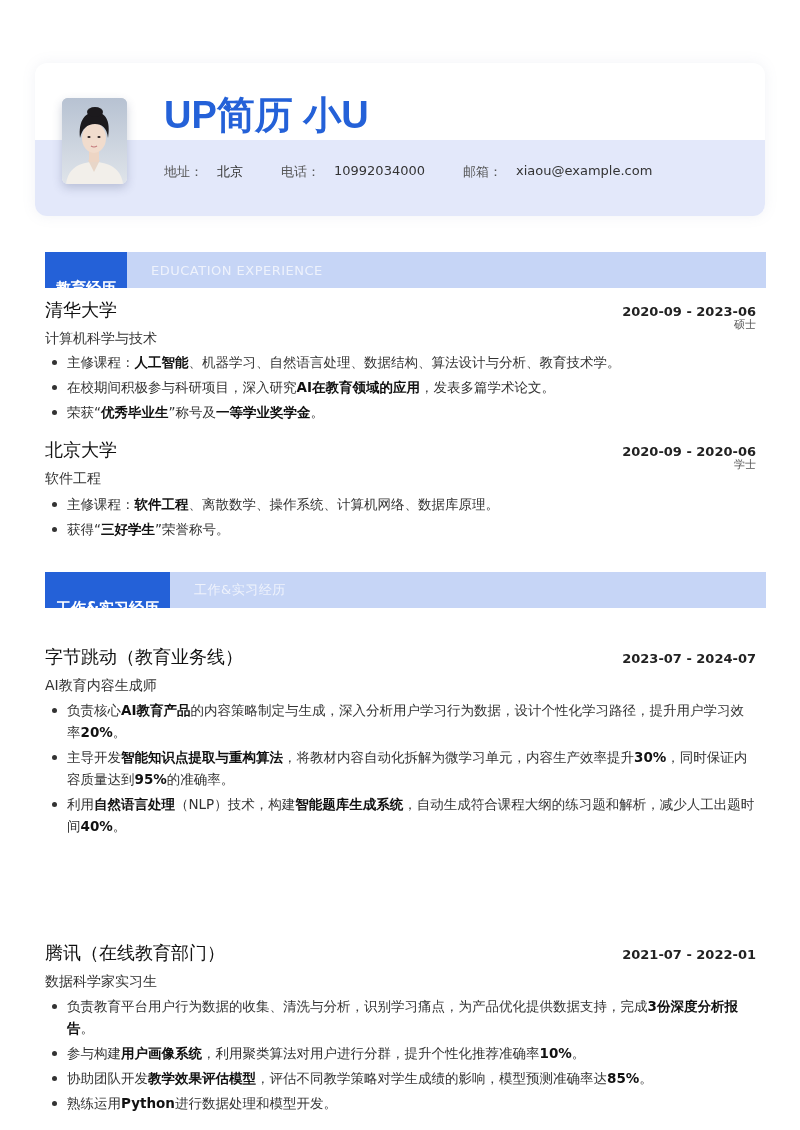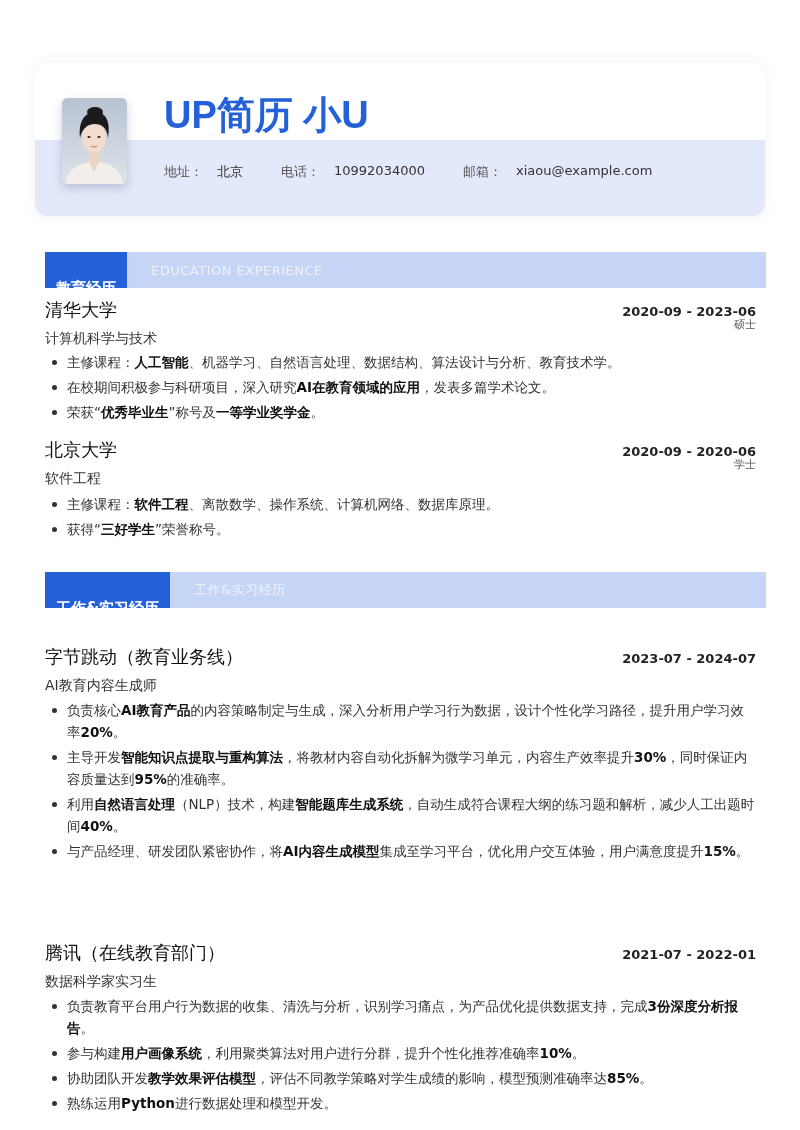--- a/index.html
+++ b/index.html
@@ -157,21 +157,20 @@
   <div class="entry-row">
     <span class="entry-title">字节跳动（教育业务线）</span>
     <span class="entry-date">2023-07 - 2024-07</span>
   </div>
   <div class="entry-sub">AI教育内容生成师</div>
 </div>
 <ul class="bullets" style="top:699px;">
     <li>负责核心<b>AI教育产品</b>的内容策略制定与生成，深入分析用户学习行为数据，设计个性化学习路径，提升用户学习效率<b>20%</b>。</li>
     <li>主导开发<b>智能知识点提取与重构算法</b>，将教材内容自动化拆解为微学习单元，内容生产效率提升<b>30%</b>，同时保证内容质量达到<b>95%</b>的准确率。</li>
     <li>利用<b>自然语言处理</b>（NLP）技术，构建<b>智能题库生成系统</b>，自动生成符合课程大纲的练习题和解析，减少人工出题时间<b>40%</b>。</li>
-    <li>与产品经理、研发团队紧密协作，将<b>AI内容生成模型</b>集成至学习平台，优化用户交互体验，用户满意度提升<b>15%</b>。</li>
   </ul>
 
 <div class="entry" style="top:941px;">
   <div class="entry-row">
     <span class="entry-title">腾讯（在线教育部门）</span>
     <span class="entry-date">2021-07 - 2022-01</span>
   </div>
   <div class="entry-sub">数据科学家实习生</div>
 </div>
 <ul class="bullets" style="top:995px;">

